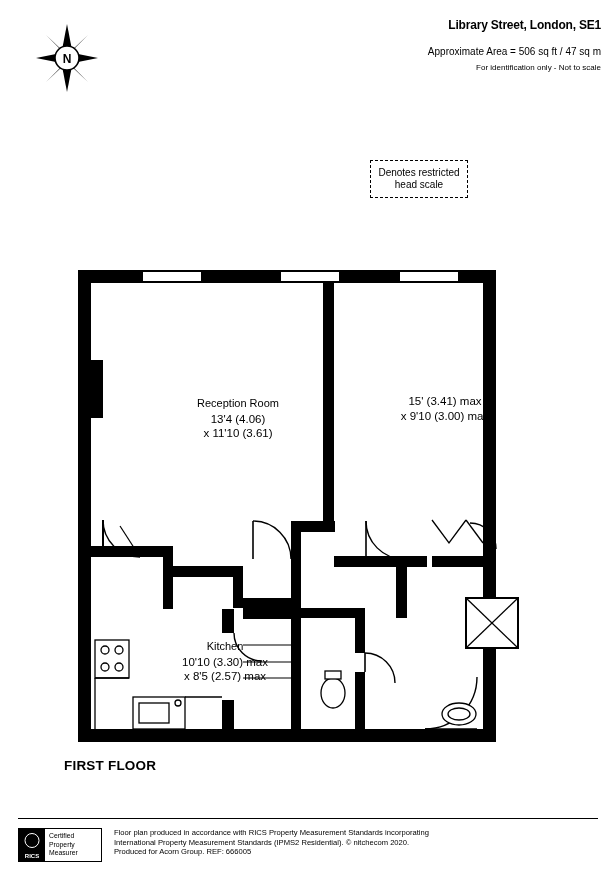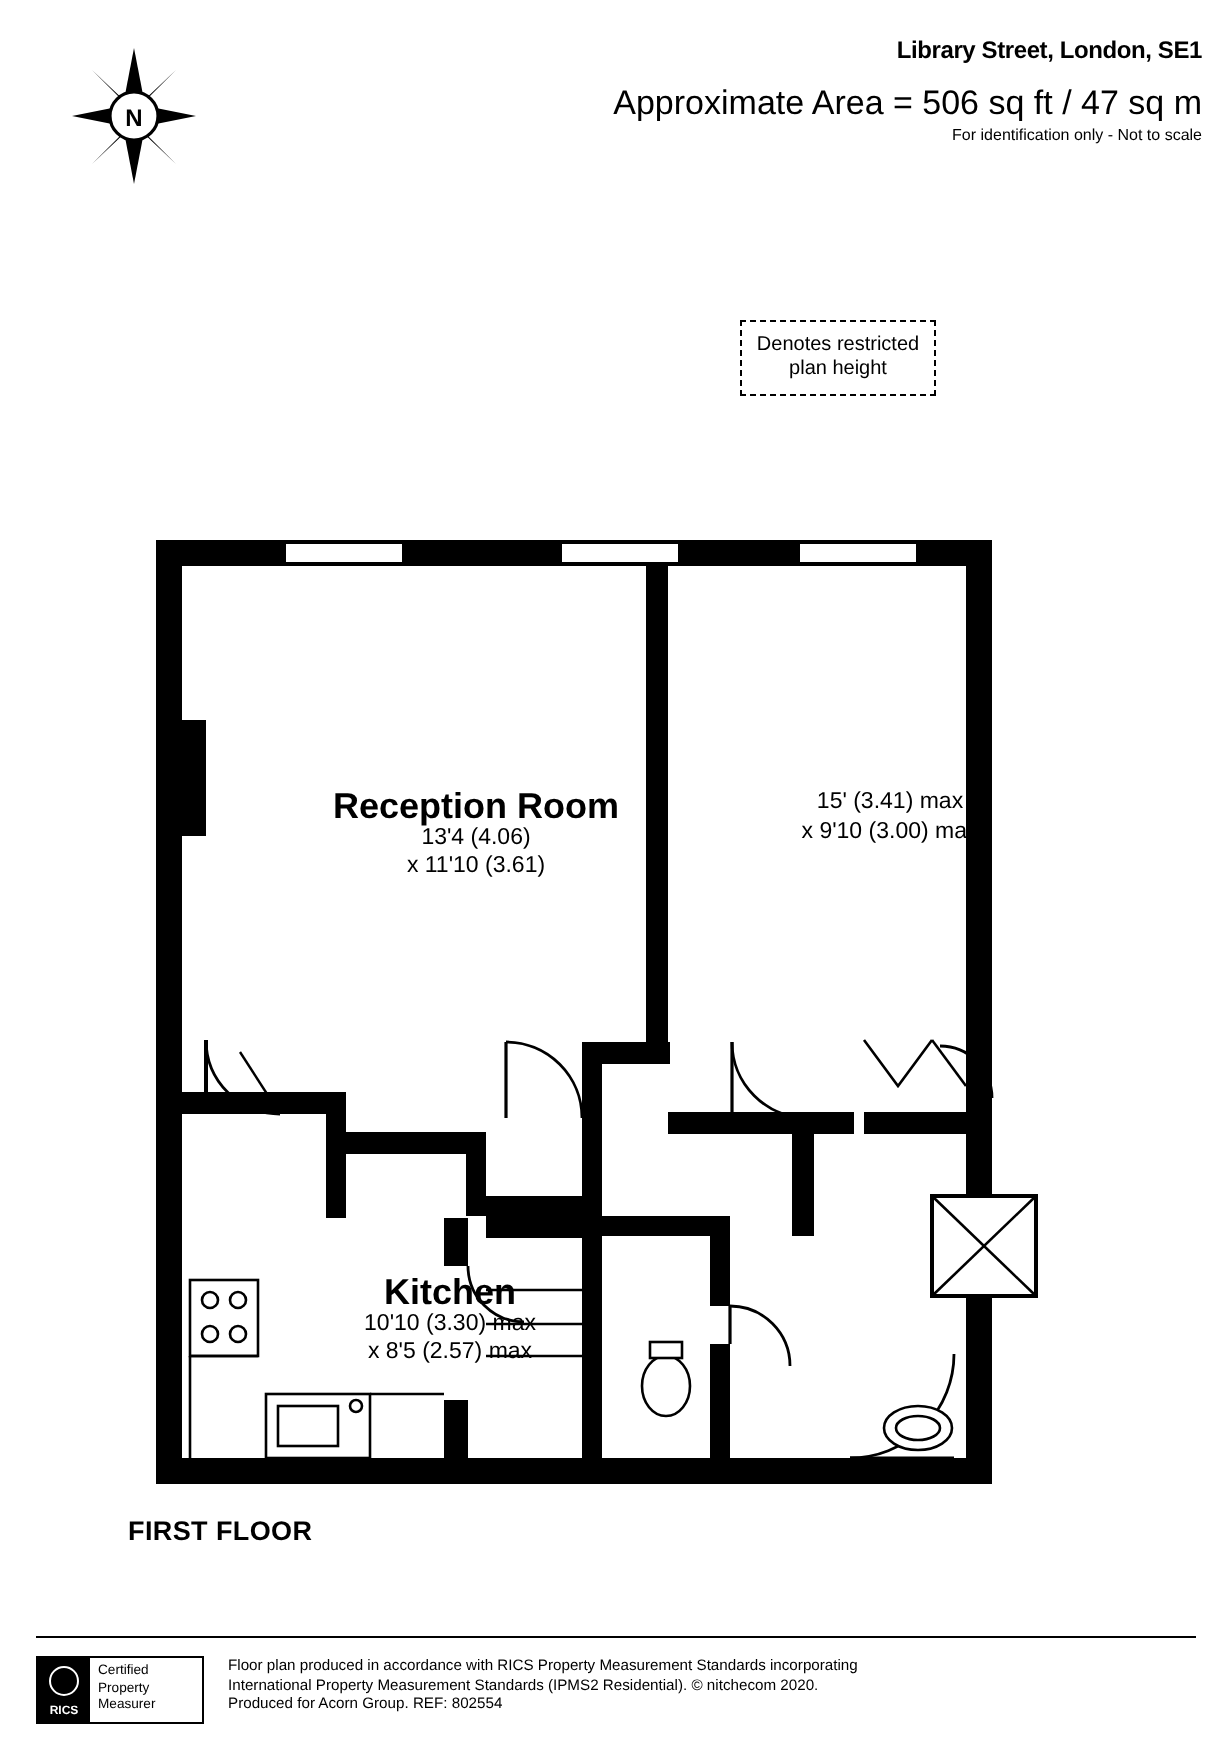--- a/index.html
+++ b/index.html
@@ -23,21 +23,21 @@
     right: 14px;
     text-align: right;
   }
   #title {
     font-size: 12px;
     font-weight: bold;
     letter-spacing: -0.2px;
     line-height: 22px;
   }
   #area-line {
-    font-size: 17px;
+    font-size: 10px;
     margin-top: 9px;
     line-height: 14px;
   }
   #scale-note {
     font-size: 8px;
     margin-top: 4px;
     line-height: 10px;
   }
 
   
@@ -77,22 +77,22 @@
     height: 880px;
   }
 
   
   .room-label {
     position: absolute;
     text-align: center;
     line-height: 14.5px;
   }
   .room-name {
-    font-size: 18px;
-    font-weight: bold;
+    font-size: 11px;
+    font-weight: normal;
     display: block;
     margin-bottom: 1px;
   }
   .room-dim {
     font-size: 11.5px;
     display: block;
   }
 
   #label-reception { left: 128px; top: 396px; width: 220px; }
   #label-bedroom   { left: 350px; top: 394px; width: 190px; }
@@ -195,21 +195,21 @@
     <polygon points="12,60 31,41 34,38 30,43" fill="#000"></polygon>
     <polygon points="54,60 35,41 32,38 36,43" fill="#000"></polygon>
     <circle cx="33" cy="36" r="12" fill="#fff" stroke="#000" stroke-width="1.6"></circle>
     <text x="33" y="41" font-family="Liberation Sans, sans-serif" font-size="12" font-weight="bold" text-anchor="middle" fill="#000">N</text>
   </svg>
 </div>
 
 <div id="legend">
   <div id="legend-text">
     <span>Denotes restricted</span><br>
-    <span>plan height</span>
+    <span>head scale</span>
   </div>
 </div>
 
 <svg id="plan" viewBox="0 0 615 880" xmlns="http://www.w3.org/2000/svg">
 
   <g>
 
     <rect x="78" y="270" width="418" height="13" fill="#000"></rect>
 
     <rect x="143" y="272" width="58" height="9" fill="#fff"></rect>
@@ -356,15 +356,15 @@
     <div id="rics-cert-text">
       <div>Certified</div>
       <div>Property</div>
       <div>Measurer</div>
     </div>
   </div>
 
   <div id="footer-text">
     <div>Floor plan produced in accordance with RICS Property Measurement Standards incorporating</div>
     <div>International Property Measurement Standards (IPMS2 Residential).    © nitchecom 2020.</div>
-    <div>Produced for Acorn Group.    REF: 802554</div>
+    <div>Produced for Acorn Group.    REF: 666005</div>
   </div>
 </div>
 
 </body></html>

